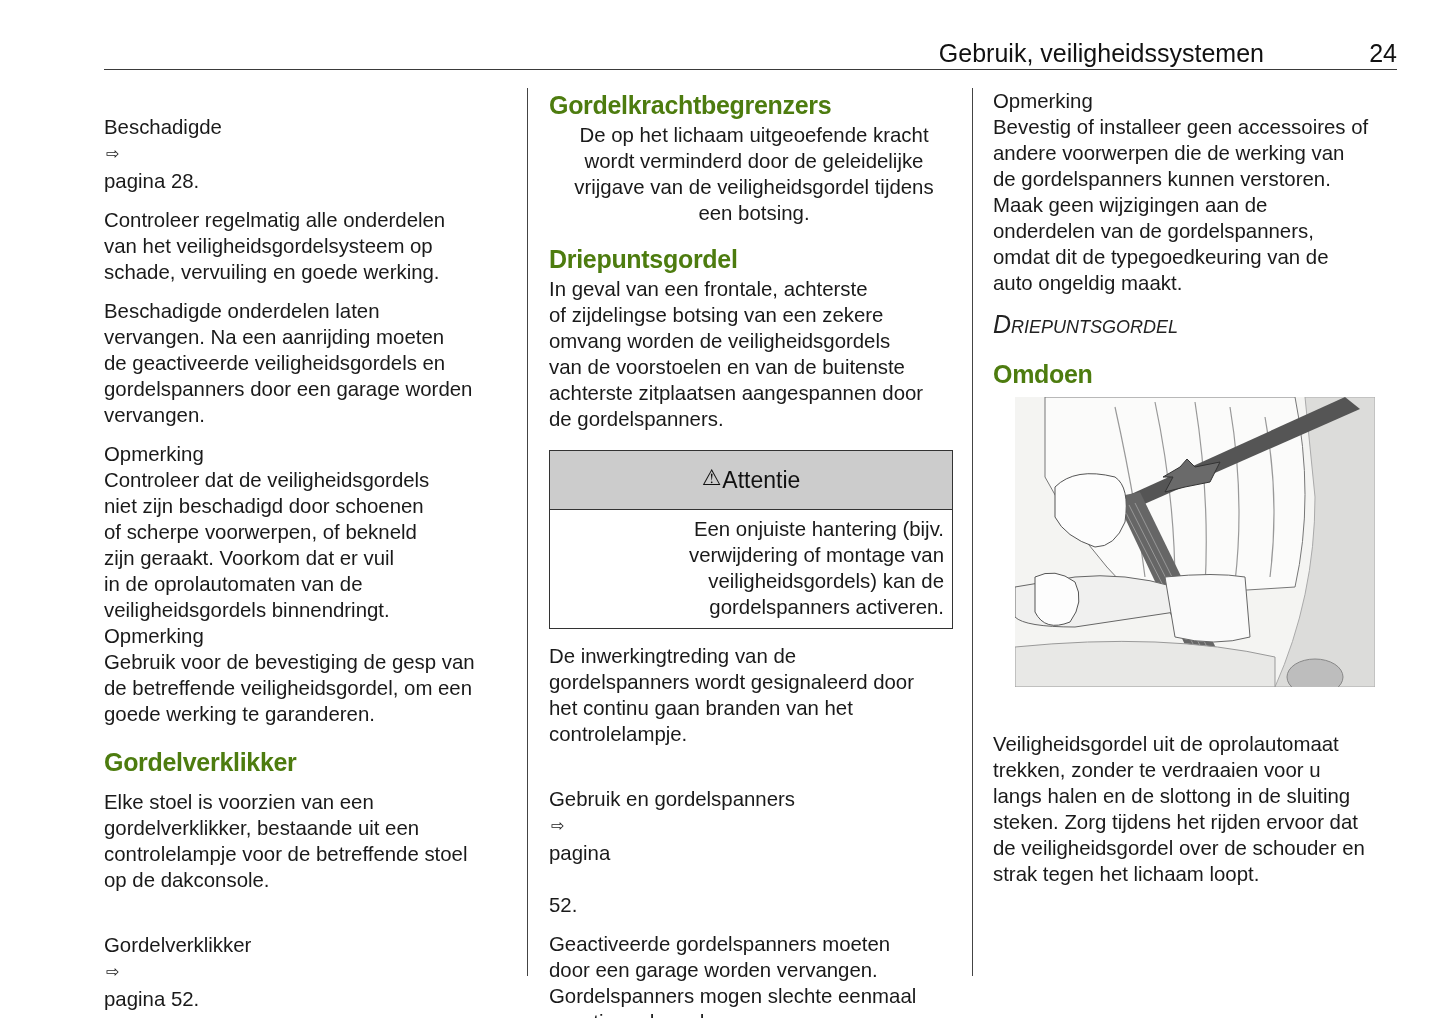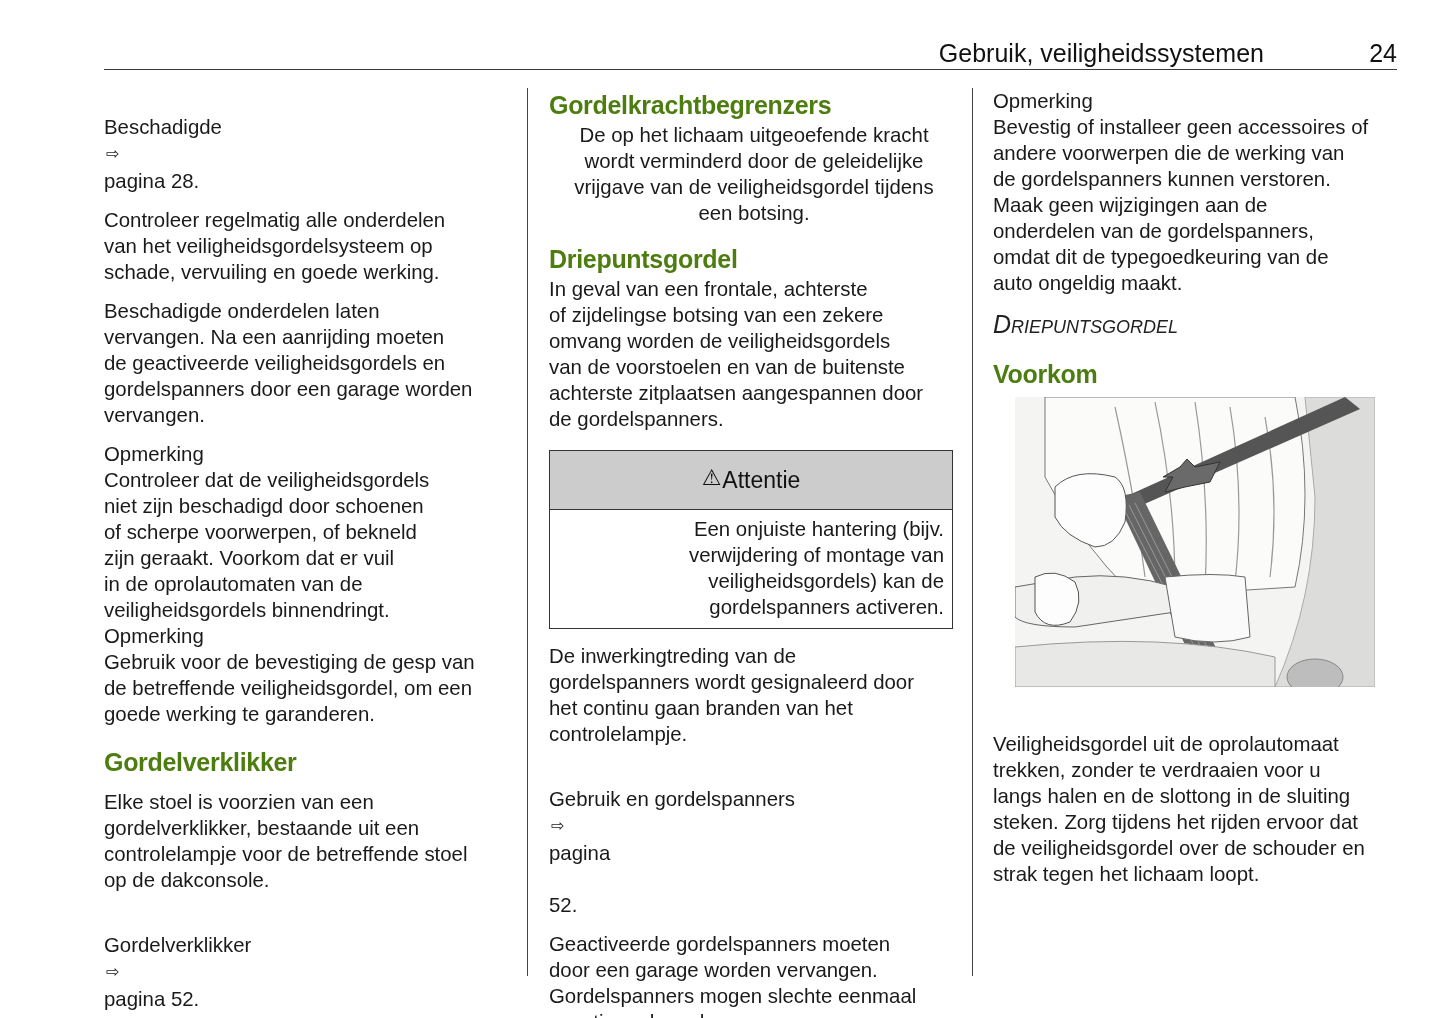--- a/index.html
+++ b/index.html
@@ -143,21 +143,21 @@
 <div class="col col3">
   <p class="note-label">Opmerking</p>
   <p class="p tight">Bevestig of installeer geen accessoires of
 andere voorwerpen die de werking van
 de gordelspanners kunnen verstoren.</p>
   <p class="p" style="">Maak geen wijzigingen aan de
 onderdelen van de gordelspanners,
 omdat dit de typegoedkeuring van de
 auto ongeldig maakt.</p>
   <p class="smallcaps" style="margin-bottom:18px;">Driepuntsgordel</p>
-  <h2>Voorkom</h2>
+  <h2>Omdoen</h2>
   <div class="figure">
     <svg width="360" height="290" viewBox="0 0 360 290">
       <rect x="0" y="0" width="360" height="290" fill="#f4f4f2"></rect>
 
       <path d="M290 0 L360 0 L360 290 L260 290 Q300 200 300 100 Z" fill="#dcdcda" stroke="#aaa"></path>
       <ellipse cx="300" cy="280" rx="28" ry="18" fill="#bdbdbd" stroke="#888"></ellipse>
 
       <path d="M30 0 L280 0 Q300 100 280 190 L120 200 Q60 140 30 80 Z" fill="#fbfbfa" stroke="#777"></path>
       <g stroke="#999" stroke-width="1.2" fill="none">
         <path d="M100 10 Q120 100 130 180"></path>

